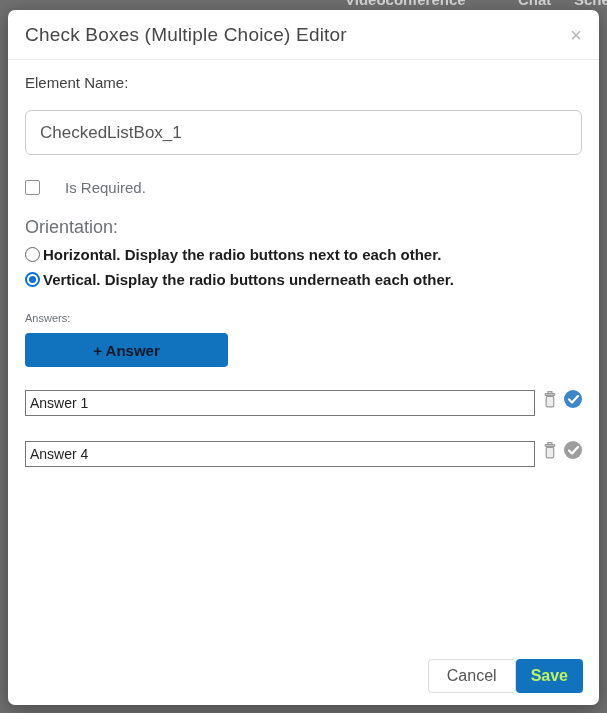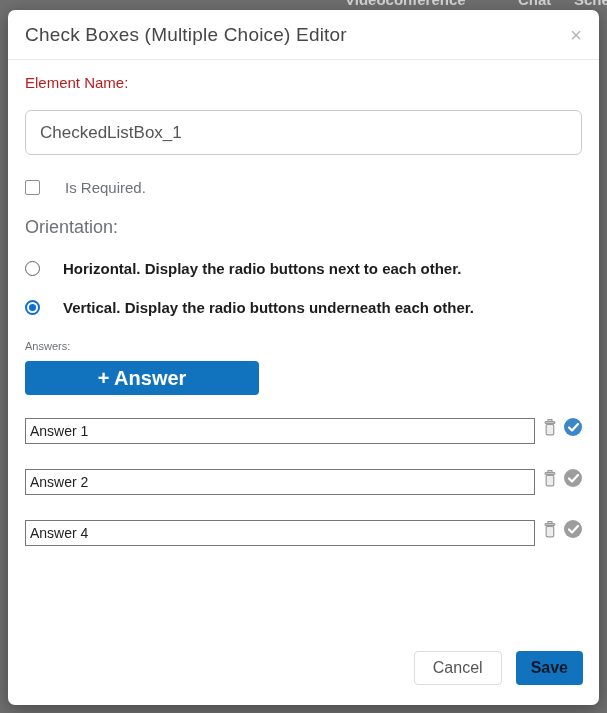--- a/index.html
+++ b/index.html
@@ -46,21 +46,21 @@
     font-size: 20px; color: #b5b5b5; line-height: 20px;
     cursor: pointer; background: none; border: none;
     font-family: "Liberation Sans", sans-serif;
   }
   .modal-body {
     padding: 14px 17px 0 17px;
     flex: 1 1 auto;
     position: relative;
   }
   .field-label {
-    color: #b91c1c; font-size: 15px;
+    color: #404040; font-size: 15px;
   }
   .name-input {
     margin-top: 19px;
     width: 100%; height: 45px;
     border: 1px solid #cccccc; border-radius: 6px;
     padding: 0 14px;
     font-size: 17px; color: #555555;
     font-family: "Liberation Sans", sans-serif;
     outline: none;
   }
@@ -72,22 +72,22 @@
   .checkbox {
     width: 15px; height: 15px;
     border: 1px solid #8a8f94; border-radius: 2px;
     background: #fff;
   }
   .required-label { color: #6d7278; font-size: 15px; }
 
   
   .orientation-label { margin-top: 21px; color: #6d7278; font-size: 18px; }
   .radio-row {
-    margin-top: 22px;
-    display: flex; align-items: center; gap: 23px;
+    margin-top: 8px;
+    display: flex; align-items: center; gap: 3px;
   }
   .radio {
     width: 15px; height: 15px; border-radius: 50%;
     border: 1px solid #5f6368; background: #fff;
     flex: 0 0 15px;
     position: relative;
   }
   .radio.selected {
     border: 2px solid #0b6fd4;
   }
@@ -97,24 +97,24 @@
     border-radius: 50%; background: #0b6fd4;
   }
   .radio-label {
     color: #1d1d1f; font-size: 15px; font-weight: 600;
   }
 
   
   .answers-label { margin-top: 24px; color: #6d7278; font-size: 11px; }
   .add-answer-btn {
     margin-top: 9px;
-    width: 234px; height: 34px;
-    background: #1173bd; color: #ffffff;
+    width: 203px; height: 34px;
+    background: #1173bd; color: #0f172a;
     border: none; border-radius: 4px;
-    font-size: 20px; font-weight: 700;
+    font-size: 15px; font-weight: 700;
     font-family: "Liberation Sans", sans-serif;
     cursor: pointer;
   }
   .answer-row {
     display: flex; align-items: flex-start;
     margin-top: 25px;
   }
   .answer-row.first { margin-top: 23px; }
   .answer-input {
     width: 513px; height: 26px;
@@ -131,35 +131,34 @@
     display: flex; align-items: center; justify-content: center;
     cursor: pointer;
   }
   .check-circle svg { display: block; }
   .check-circle.active   { background: #3d87c8; }
   .check-circle.inactive { background: #9d9d9d; }
 
   
   .modal-footer {
     flex: 0 0 54px;
-    display: flex; align-items: flex-start; justify-content: flex-end;
-    gap: 14px;
+    display: flex; align-items: flex-end; justify-content: flex-end;
     padding: 0 16px 12px 16px;
   }
   .cancel-btn {
     height: 34px; padding: 0 18px;
     background: #ffffff; color: #555555;
     border: 1px solid #dddddd; border-radius: 4px;
     font-size: 16px;
     font-family: "Liberation Sans", sans-serif;
     cursor: pointer;
   }
   .save-btn {
     height: 34px; padding: 6px 15px;
-    background: #1173bd; color: #0f172a;
+    background: #1173bd; color: #bef264;
     border: none; border-radius: 4px;
     font-size: 16px; font-weight: 600;
     font-family: "Liberation Sans", sans-serif;
     cursor: pointer;
   }
 </style>
 </head>
 <body>
 
 <div class="backdrop-nav">
@@ -206,33 +205,20 @@
         <rect x="3.2" y="3.6" width="9.6" height="1.8" rx="0.6" fill="#ededed" stroke="#9a9a9a" stroke-width="1.2"></rect>
         <rect x="4.2" y="6.4" width="7.6" height="10.6" rx="1.4" fill="#ededed" stroke="#9a9a9a" stroke-width="1.2"></rect>
       </svg>
       <span class="check-circle active">
         <svg width="11" height="9" viewBox="0 0 11 9">
             <path d="M1 4.5 L4 7.5 L10 1" stroke="#ffffff" stroke-width="2.2" fill="none" stroke-linecap="round" stroke-linejoin="round"></path>
           </svg>
       </span>
     </div>
 
-    <div class="answer-row">
-      <input class="answer-input" type="text" value="Answer 2" style="">
-      <svg class="trash-icon" viewBox="0 0 16 19">
-        <path d="M6 1.6 h4 v2 h-4 z" fill="#ededed" stroke="#9a9a9a" stroke-width="1.2"></path>
-        <rect x="3.2" y="3.6" width="9.6" height="1.8" rx="0.6" fill="#ededed" stroke="#9a9a9a" stroke-width="1.2"></rect>
-        <rect x="4.2" y="6.4" width="7.6" height="10.6" rx="1.4" fill="#ededed" stroke="#9a9a9a" stroke-width="1.2"></rect>
-      </svg>
-      <span class="check-circle inactive">
-        <svg width="11" height="9" viewBox="0 0 11 9">
-            <path d="M1 4.5 L4 7.5 L10 1" stroke="#ffffff" stroke-width="2.2" fill="none" stroke-linecap="round" stroke-linejoin="round"></path>
-          </svg>
-      </span>
-    </div>
 
 
     <div class="answer-row">
       <input class="answer-input" type="text" value="Answer 4" style="">
       <svg class="trash-icon" viewBox="0 0 16 19">
         <path d="M6 1.6 h4 v2 h-4 z" fill="#ededed" stroke="#9a9a9a" stroke-width="1.2"></path>
         <rect x="3.2" y="3.6" width="9.6" height="1.8" rx="0.6" fill="#ededed" stroke="#9a9a9a" stroke-width="1.2"></rect>
         <rect x="4.2" y="6.4" width="7.6" height="10.6" rx="1.4" fill="#ededed" stroke="#9a9a9a" stroke-width="1.2"></rect>
       </svg>
       <span class="check-circle inactive">

